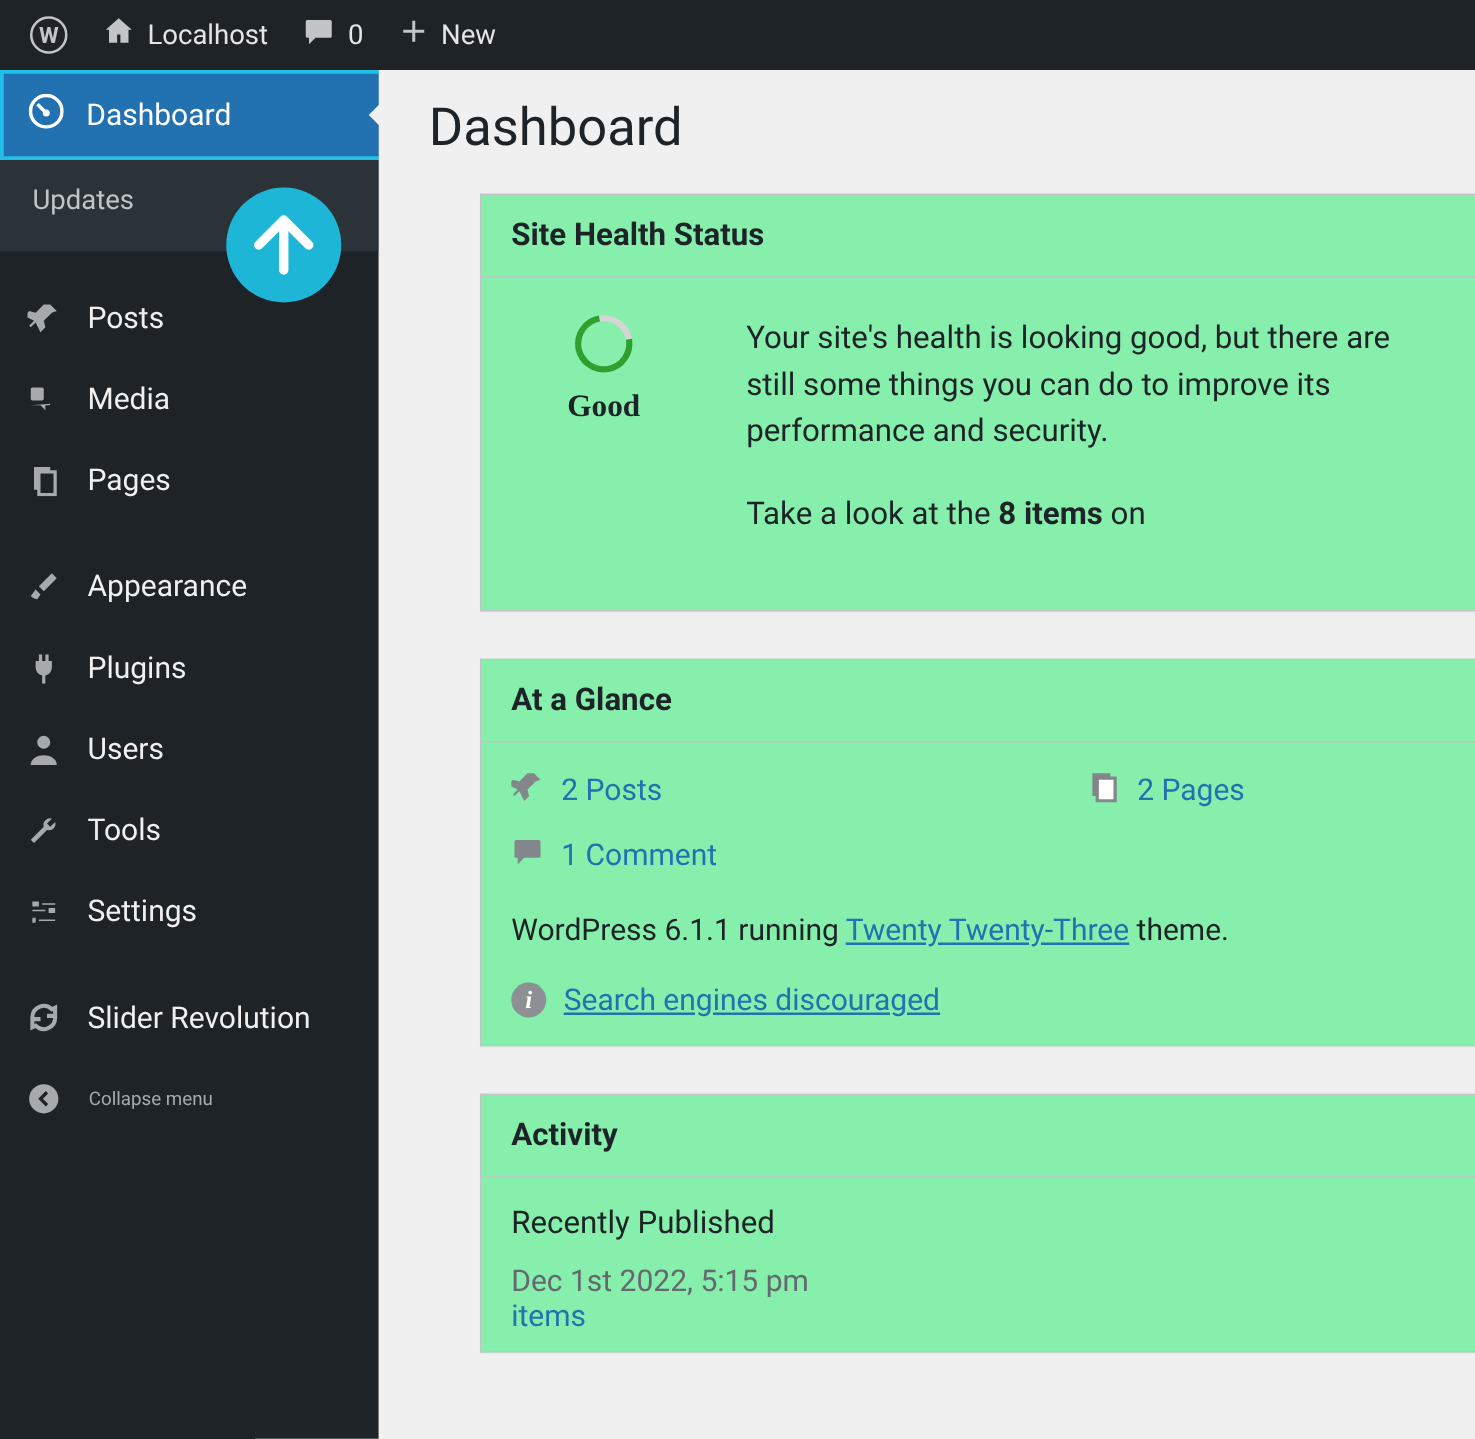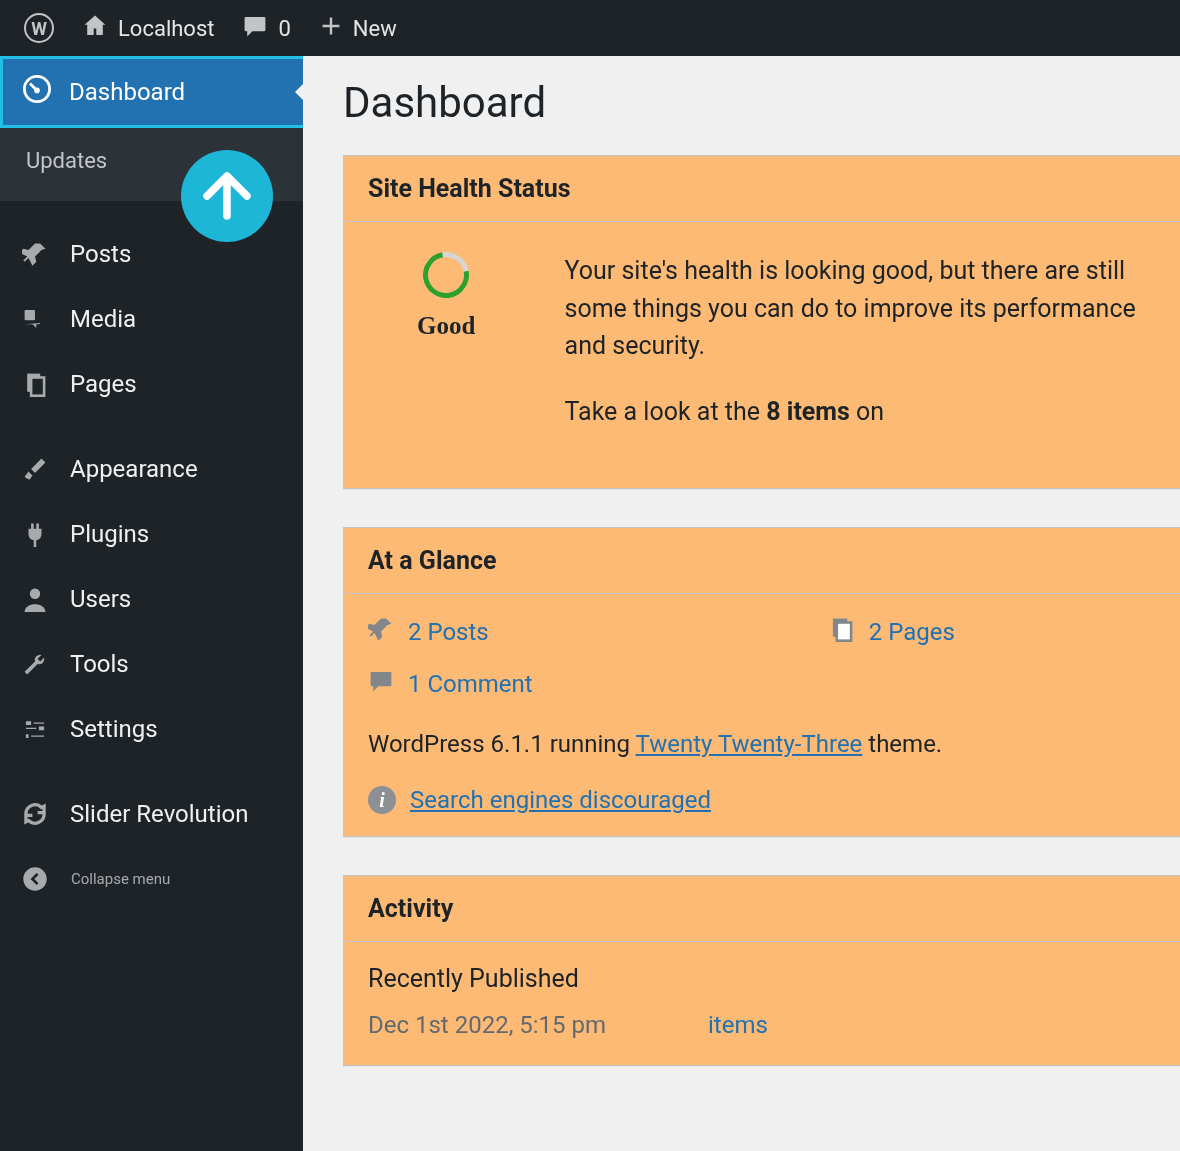--- a/index.html
+++ b/index.html
@@ -113,25 +113,26 @@
     background: #f0f0f1;
     padding: 22px 0 0 40px;
   }
   .page-title {
     font-size: 42px;
     font-weight: 400;
     color: #1d2327;
     margin-bottom: 28px;
   }
   .panel {
-    background: #fdba74;
+    background: #86efac;
     border: 1px solid #c3c4c7;
     box-shadow: 0 1px 1px rgba(0,0,0,0.04);
     margin-bottom: 38px;
     border-right: none;
+    margin-left: 41px;
   }
   .panel-header {
     padding: 18px 24px;
     border-bottom: 1px solid #c3c4c7;
     font-size: 25px;
     font-weight: 700;
     color: #1d2327;
   }
   .panel-body {
     padding: 22px 24px;
@@ -168,21 +169,21 @@
   .glance-item a { color:#2271b1; font-size:24px; text-decoration:none; }
   .wp-info { font-size:24px; color:#1d2327; margin-top:30px; }
   .wp-info a { color:#2271b1; text-decoration: underline; }
   .search-discouraged { margin-top:28px; display:flex; align-items:center; gap:14px;}
   .search-discouraged a { color:#2271b1; text-decoration: underline; font-size:24px;}
   .info-badge {
     width:28px;height:28px;border-radius:50%;background:#8c8f94;color:#fff;
     display:flex;align-items:center;justify-content:center;font-weight:700;font-style:italic;font-family:serif;font-size:20px;
   }
   .activity-sub { font-size:25px; font-weight:400; color:#1d2327; padding: 22px 24px 10px 24px;}
-  .activity-row { padding: 8px 24px 26px 24px; font-size:24px; display:flex; gap:40px;}
+  .activity-row { padding: 8px 24px 14px 24px; font-size:24px; display:flex; flex-direction:column;}
   .activity-row .date { color:#646970; width: 300px;}
   .activity-row a { color:#2271b1; text-decoration:none; }
 </style>
 </head>
 <body>
 
 <div class="adminbar">
   <div class="bar-item">
     <span class="wp-logo">W</span>
   </div>

